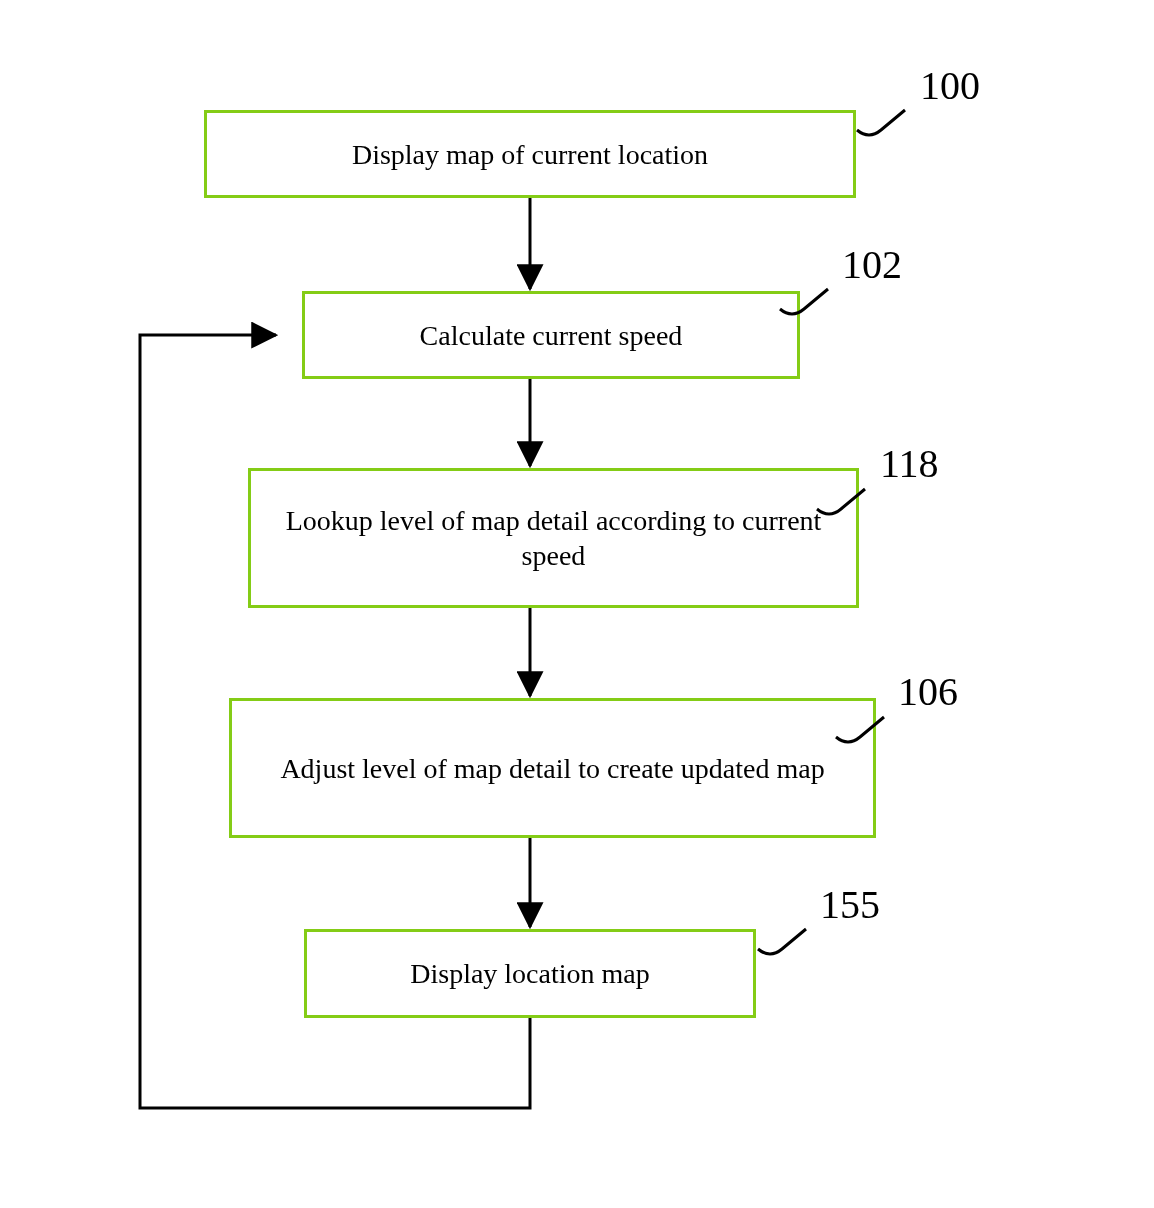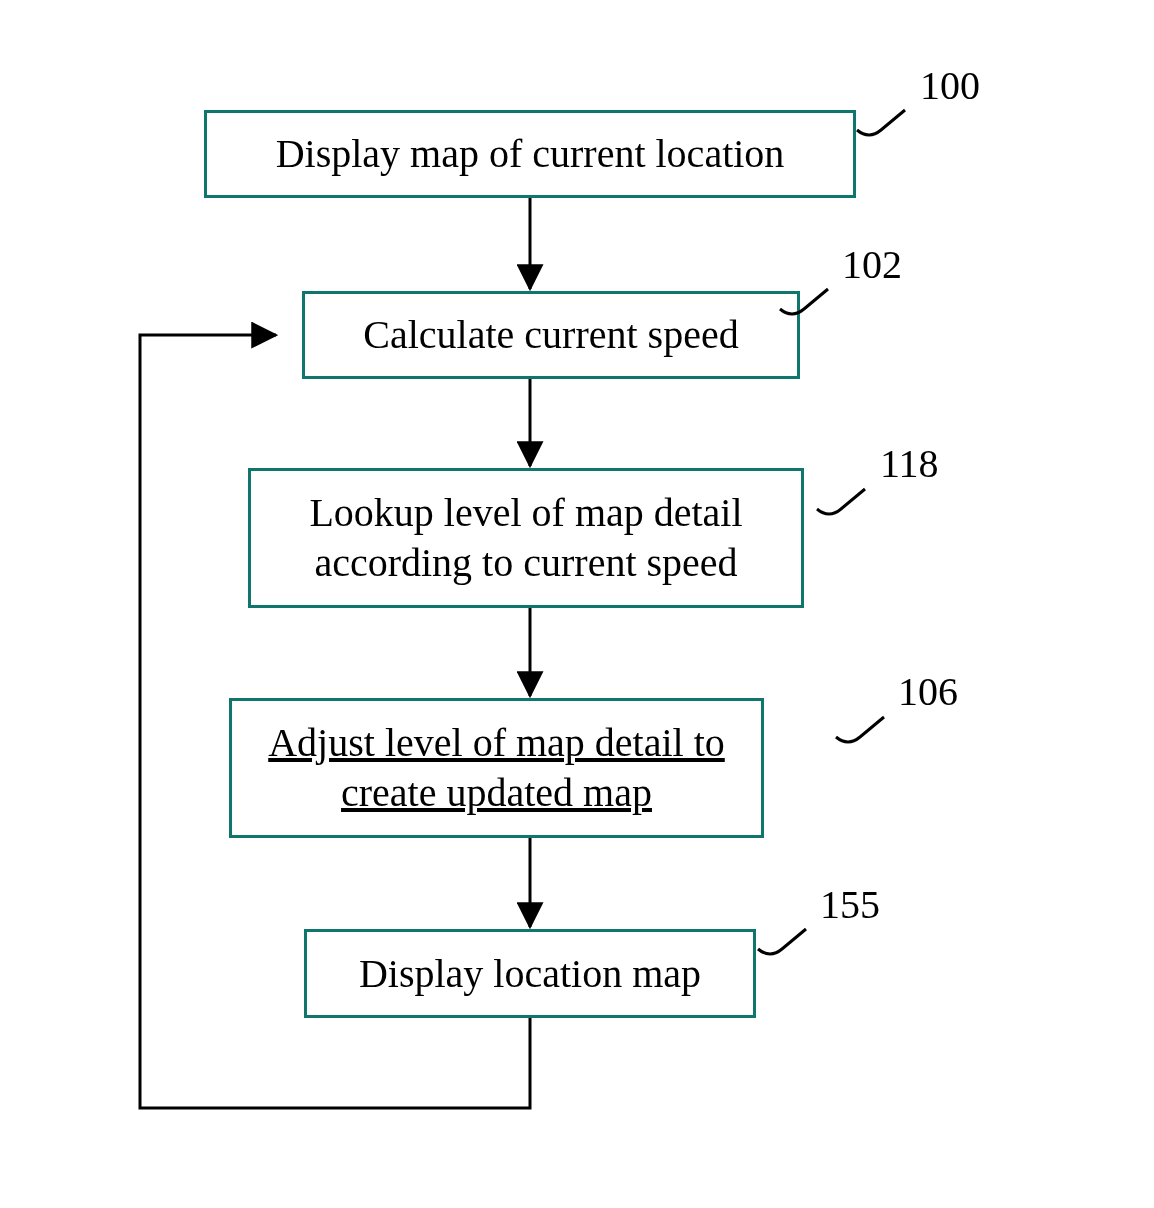--- a/index.html
+++ b/index.html
@@ -5,27 +5,27 @@
   * { box-sizing: border-box; margin: 0; padding: 0; }
   body {
     background: #fff;
     font-family: "Times New Roman", Times, serif;
     width: 1154px;
     height: 1208px;
     position: relative;
   }
   .node {
     position: absolute;
-    border: 3px solid #0f766e;
+    border: 3px solid #84cc16;
     background: #fff;
     display: flex;
     align-items: center;
     justify-content: center;
     text-align: center;
-    font-size: 40px;
+    font-size: 28px;
     line-height: 1.25;
     padding: 8px 16px;
   }
   .label {
     position: absolute;
     font-size: 40px;
     text-align: left;
   }
   svg.conn {
     position: absolute;
@@ -42,26 +42,26 @@
 <div class="node" style="left:204px; top:110px; width:652px; height:88px;">
   <span>Display map of current location</span>
 </div>
 <div class="label" style="left:920px; top:62px;">100</div>
 
 <div class="node" style="left:278px; top:291px; width:498px; height:88px;margin-left:24px;">
   <span>Calculate current speed</span>
 </div>
 <div class="label" style="left:842px; top:241px;">102</div>
 
-<div class="node" style="left:248px; top:468px; width:556px; height:140px;">
+<div class="node" style="left:248px; top:468px; width:611px; height:140px;">
   <span>Lookup level of map detail according to current speed</span>
 </div>
 <div class="label" style="left:880px; top:440px;">118</div>
 
-<div class="node" style="left:229px; top:698px; width:535px; height:140px;text-decoration:underline;">
+<div class="node" style="left:229px; top:698px; width:647px; height:140px;">
   <span>Adjust level of map detail to create updated map</span>
 </div>
 <div class="label" style="left:898px; top:668px;text-align:center;">106</div>
 
 <div class="node" style="left:304px; top:929px; width:452px; height:89px;">
   <span>Display location map</span>
 </div>
 <div class="label" style="left:820px; top:881px;">155</div>
 
 <svg class="conn">

